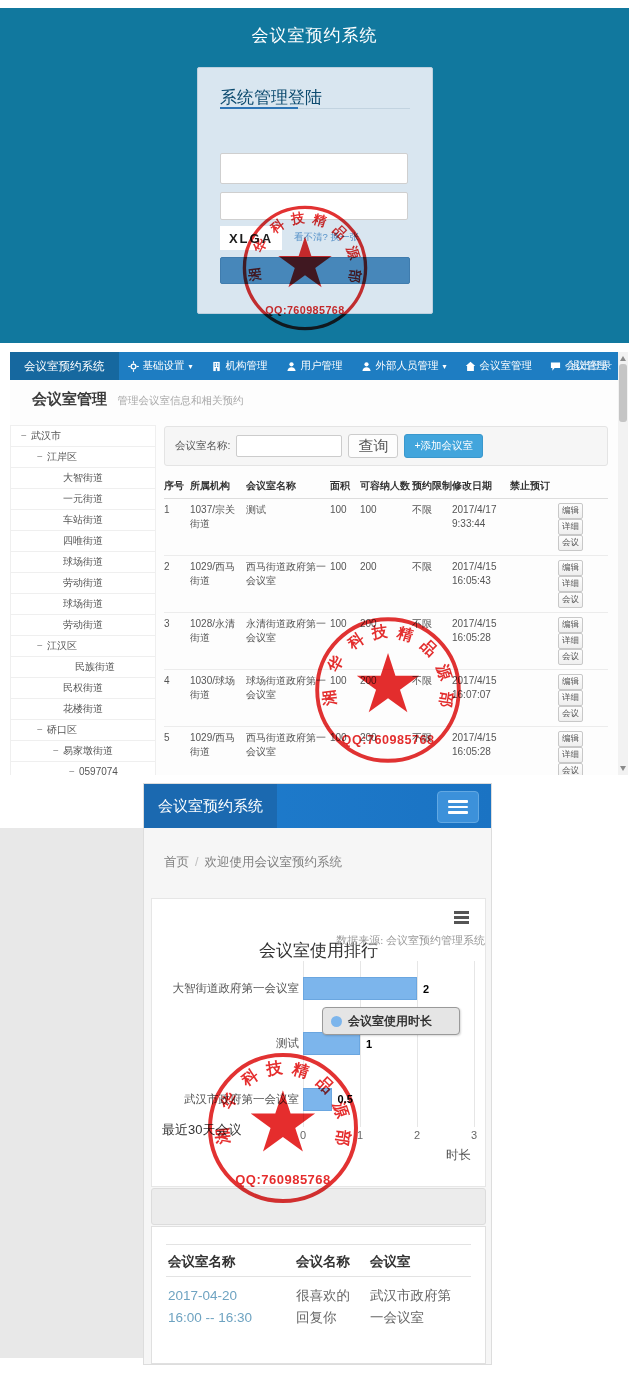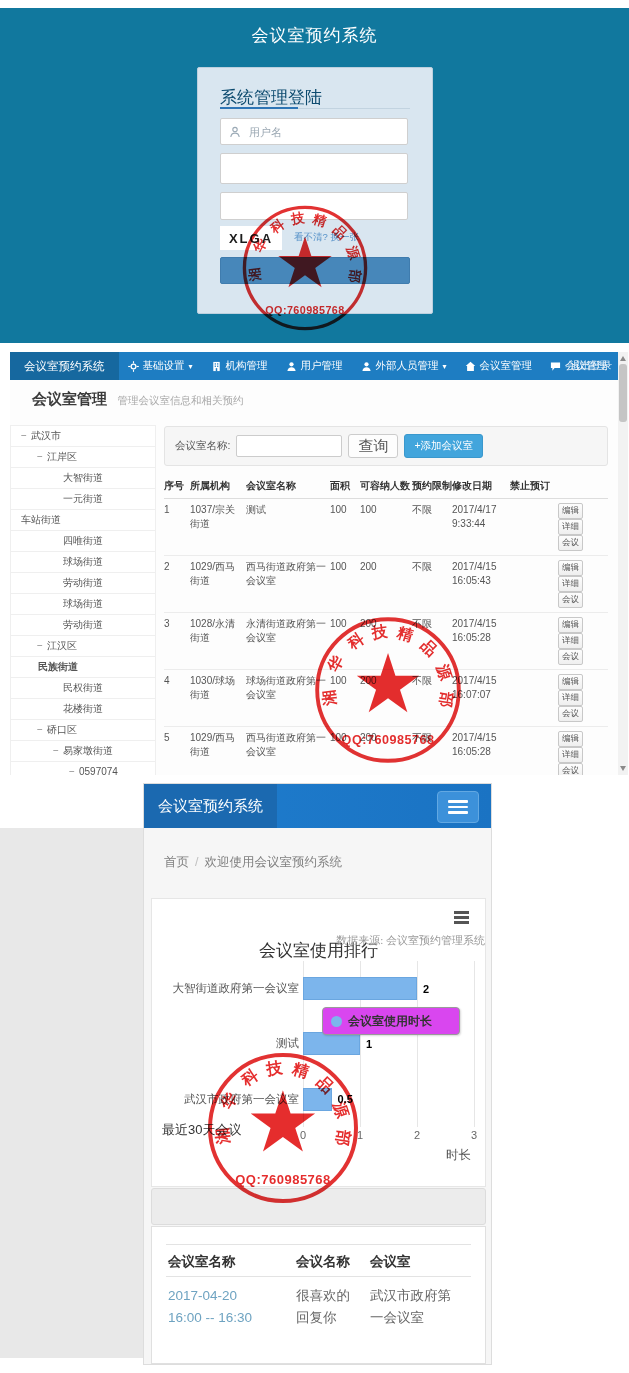--- a/index.html
+++ b/index.html
@@ -70,21 +70,21 @@
   .c-menu{position:absolute;right:16px;top:12px;display:flex;flex-direction:column;gap:2.5px;cursor:pointer;}
   .c-menu i{display:block;width:15px;height:2.5px;background:#555;}
   .chart-cats{position:absolute;left:2px;top:62px;width:145px;height:166px;display:flex;flex-direction:column;}
   .chart-cats div{flex:1;display:flex;align-items:center;justify-content:flex-end;font-size:11.5px;color:#555;white-space:nowrap;}
   .chart-plot{position:absolute;left:151px;top:62px;width:173px;height:166px;}
   .gridlines i{position:absolute;top:0;bottom:0;width:1px;background:#e6e6e6;display:block;}
   .bar-rows{position:absolute;left:0;top:0;right:0;bottom:0;display:flex;flex-direction:column;}
   .bar-row{flex:1;display:flex;align-items:center;}
   .bar{height:23px;background:#7cb5ec;border:1px solid #6aa6e0;box-sizing:border-box;}
   .bar-val{font-size:11px;font-weight:bold;color:#000;margin-left:6px;}
-  .c-tooltip{position:absolute;left:170px;top:108px;width:120px;height:26px;background:#d946ef;border:1px solid #9a9a9a;border-radius:4px;box-shadow:1px 1px 2px rgba(0,0,0,.15);display:flex;align-items:center;gap:6px;padding:0 8px;}
+  .c-tooltip{position:absolute;left:170px;top:108px;width:120px;height:26px;background:#e5e5e5;border:1px solid #9a9a9a;border-radius:4px;box-shadow:1px 1px 2px rgba(0,0,0,.15);display:flex;align-items:center;gap:6px;padding:0 8px;}
   .c-dot{width:11px;height:11px;border-radius:50%;background:#7cb5ec;}
   .c-tooltip b{font-size:12px;color:#333;white-space:nowrap;}
   .xticks span{position:absolute;top:230px;width:16px;text-align:center;font-size:11px;color:#666;}
   .xlabel{position:absolute;right:14px;top:248px;font-size:12.5px;color:#555;}
   .recent-title{position:absolute;left:10px;top:222px;font-size:13px;color:#333;}
   .strip{position:absolute;left:7px;top:404px;width:335px;height:37px;background:#ececec;border:1px solid #dcdcdc;border-radius:3px;box-sizing:border-box;}
   .meet-card{position:absolute;left:7px;top:442px;width:335px;height:138px;background:#fff;border:1px solid #e0e0e0;box-sizing:border-box;}
   .meet-rule{position:absolute;left:14px;right:14px;border-bottom:1px solid #e3e3e3;}
   .meet-grid{display:grid;grid-template-columns:128px 74px 1fr;padding-left:16px;}
   .meet-head{position:absolute;left:0;top:22px;width:100%;}
@@ -107,29 +107,20 @@
 
 <div class="canvas">
 
   <div class="sec-login">
     <div class="login-title">会议室预约系统</div>
     <div class="login-card">
       <div class="login-head">系统管理登陆</div>
       <div class="login-rule">
           <i></i>
         </div>
-      <div class="lg-input" style="top:50px;height:27px;">
-        <span style="display:flex;margin-right:6px;">
-          <svg width="12" height="12" viewBox="0 0 12 12">
-              <circle cx="6" cy="3.6" r="2.2" fill="none" stroke="#9aa9b5" stroke-width="1.1"></circle>
-              <path d="M1.8 11c.3-2.6 2-3.9 4.2-3.9s3.9 1.3 4.2 3.9" fill="none" stroke="#9aa9b5" stroke-width="1.1"></path>
-            </svg>
-        </span>
-        <input type="text" placeholder="用户名" style="">
-      </div>
       <div class="lg-input" style="top:85px;height:31px;">
         <input type="password" style="">
       </div>
       <div class="lg-input" style="top:124px;height:28px;">
         <input type="text" style="">
       </div>
       <div class="captcha-box">XLGA</div>
       <div class="captcha-hint">看不清? 换一张</div>
       <button class="login-btn"></button>
     </div>
@@ -231,21 +222,21 @@
         </div>
 
         <div class="tree-item" style="padding-left: 42px;">
           <span class="minus"></span><span>大智街道</span>
         </div>
 
         <div class="tree-item" style="padding-left: 42px;">
           <span class="minus"></span><span>一元街道</span>
         </div>
 
-        <div class="tree-item" style="">
+        <div class="tree-item" style="padding-left: 42px;">
           <span class="minus"></span><span>车站街道</span>
         </div>
 
         <div class="tree-item" style="padding-left: 42px;">
           <span class="minus"></span><span>四唯街道</span>
         </div>
 
         <div class="tree-item" style="padding-left: 42px;">
           <span class="minus"></span><span>球场街道</span>
         </div>
@@ -259,21 +250,21 @@
         </div>
 
         <div class="tree-item" style="padding-left: 42px;">
           <span class="minus"></span><span>劳动街道</span>
         </div>
 
         <div class="tree-item" style="padding-left: 26px;">
           <span class="minus">−</span><span>江汉区</span>
         </div>
 
-        <div class="tree-item" style="padding-left: 17px; font-weight: bold;">
+        <div class="tree-item" style="padding-left: 54px;">
           <span class="minus"></span><span>民族街道</span>
         </div>
 
         <div class="tree-item" style="padding-left: 42px;">
           <span class="minus"></span><span>民权街道</span>
         </div>
 
         <div class="tree-item" style="padding-left: 42px;">
           <span class="minus"></span><span>花楼街道</span>
         </div>

